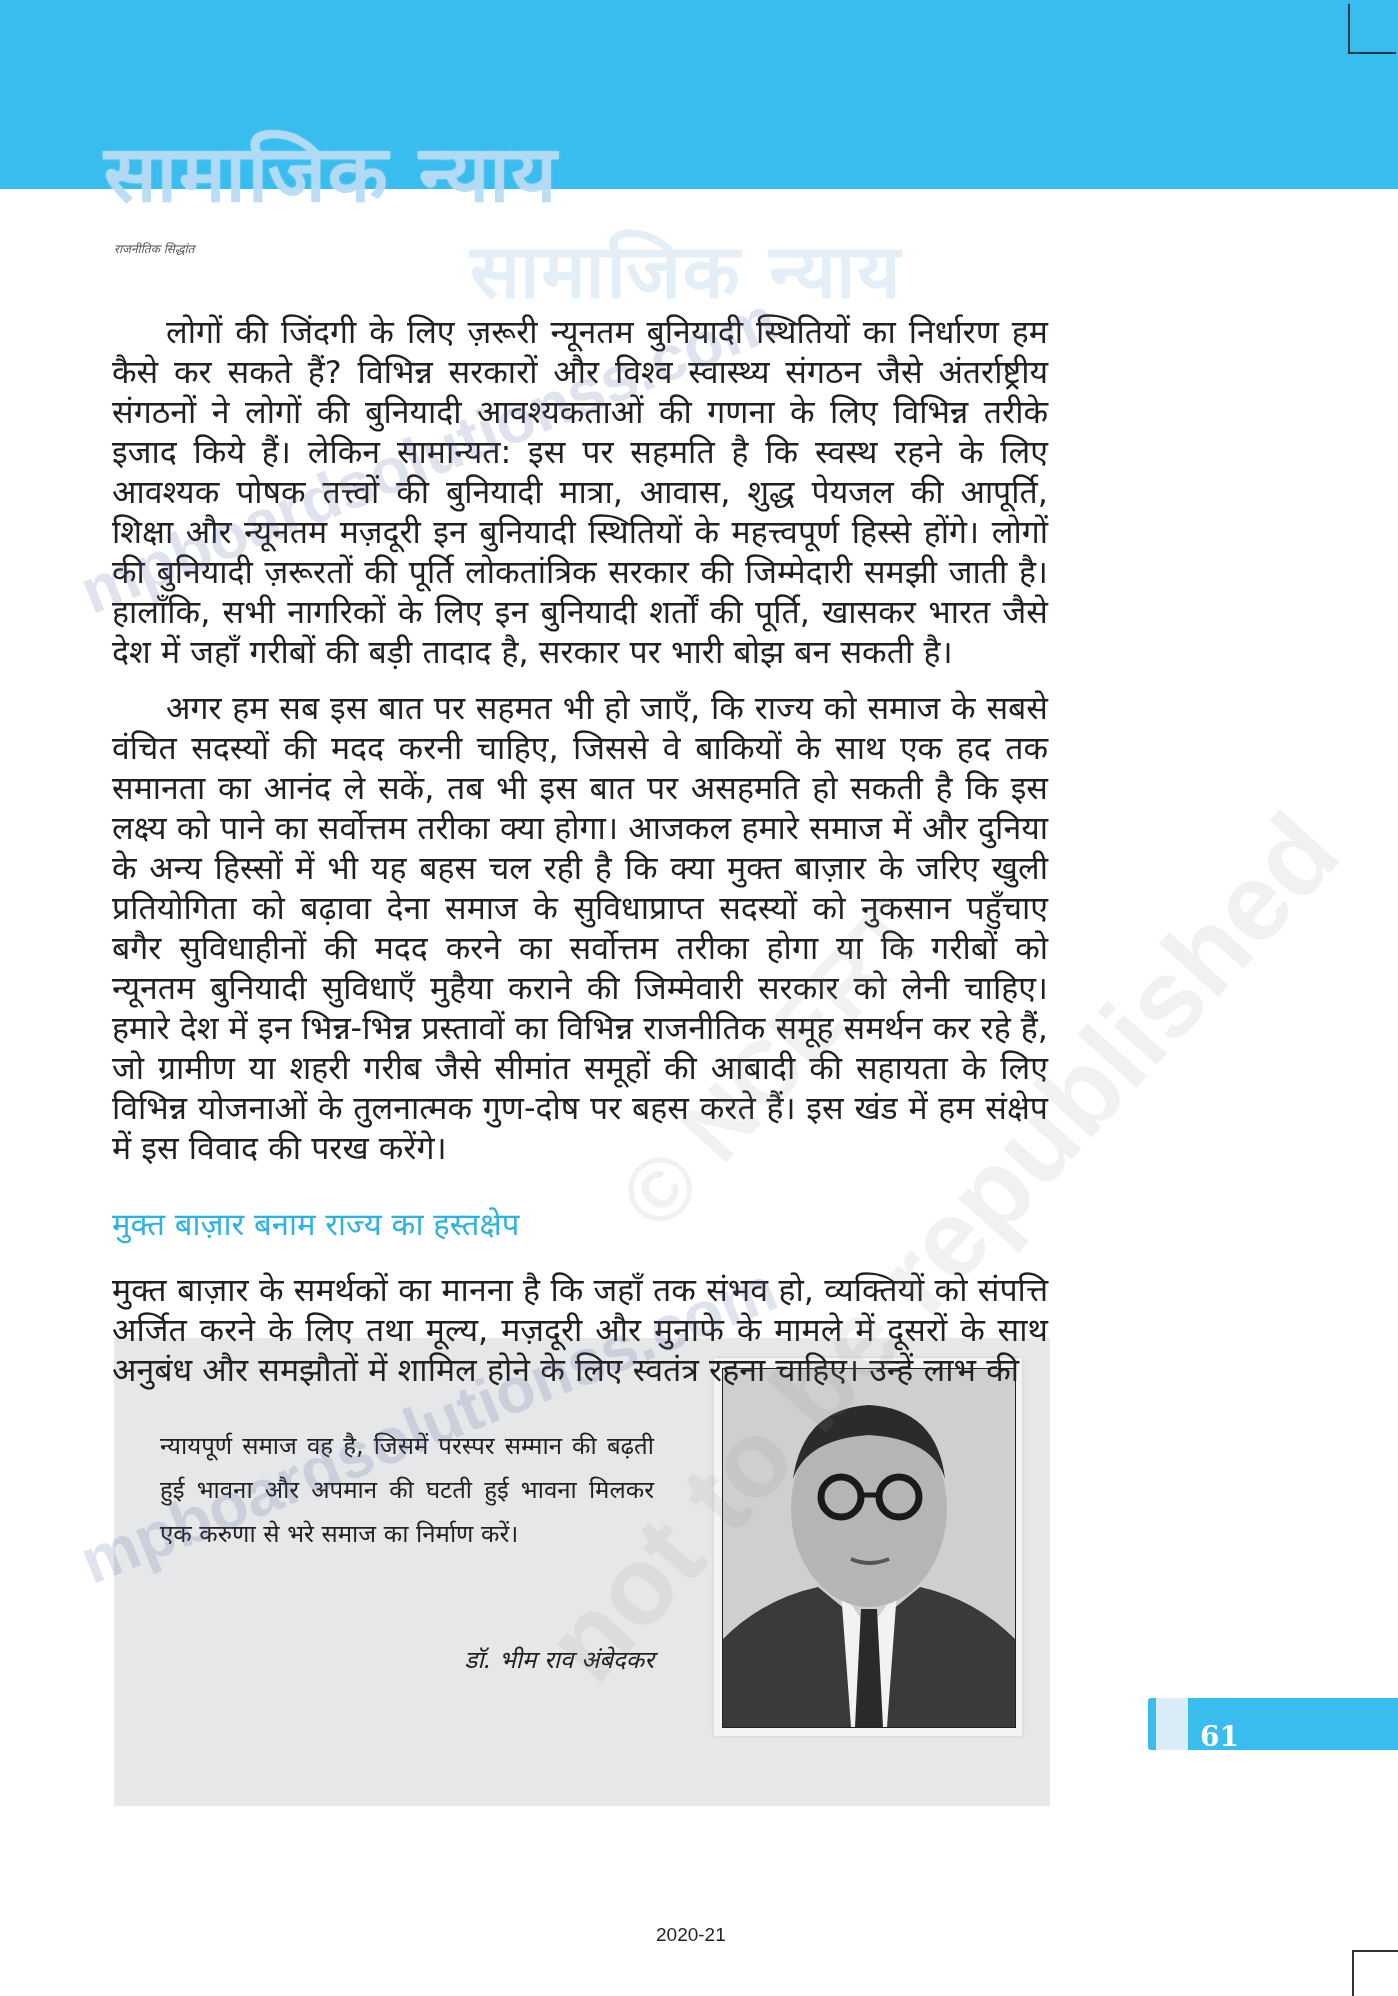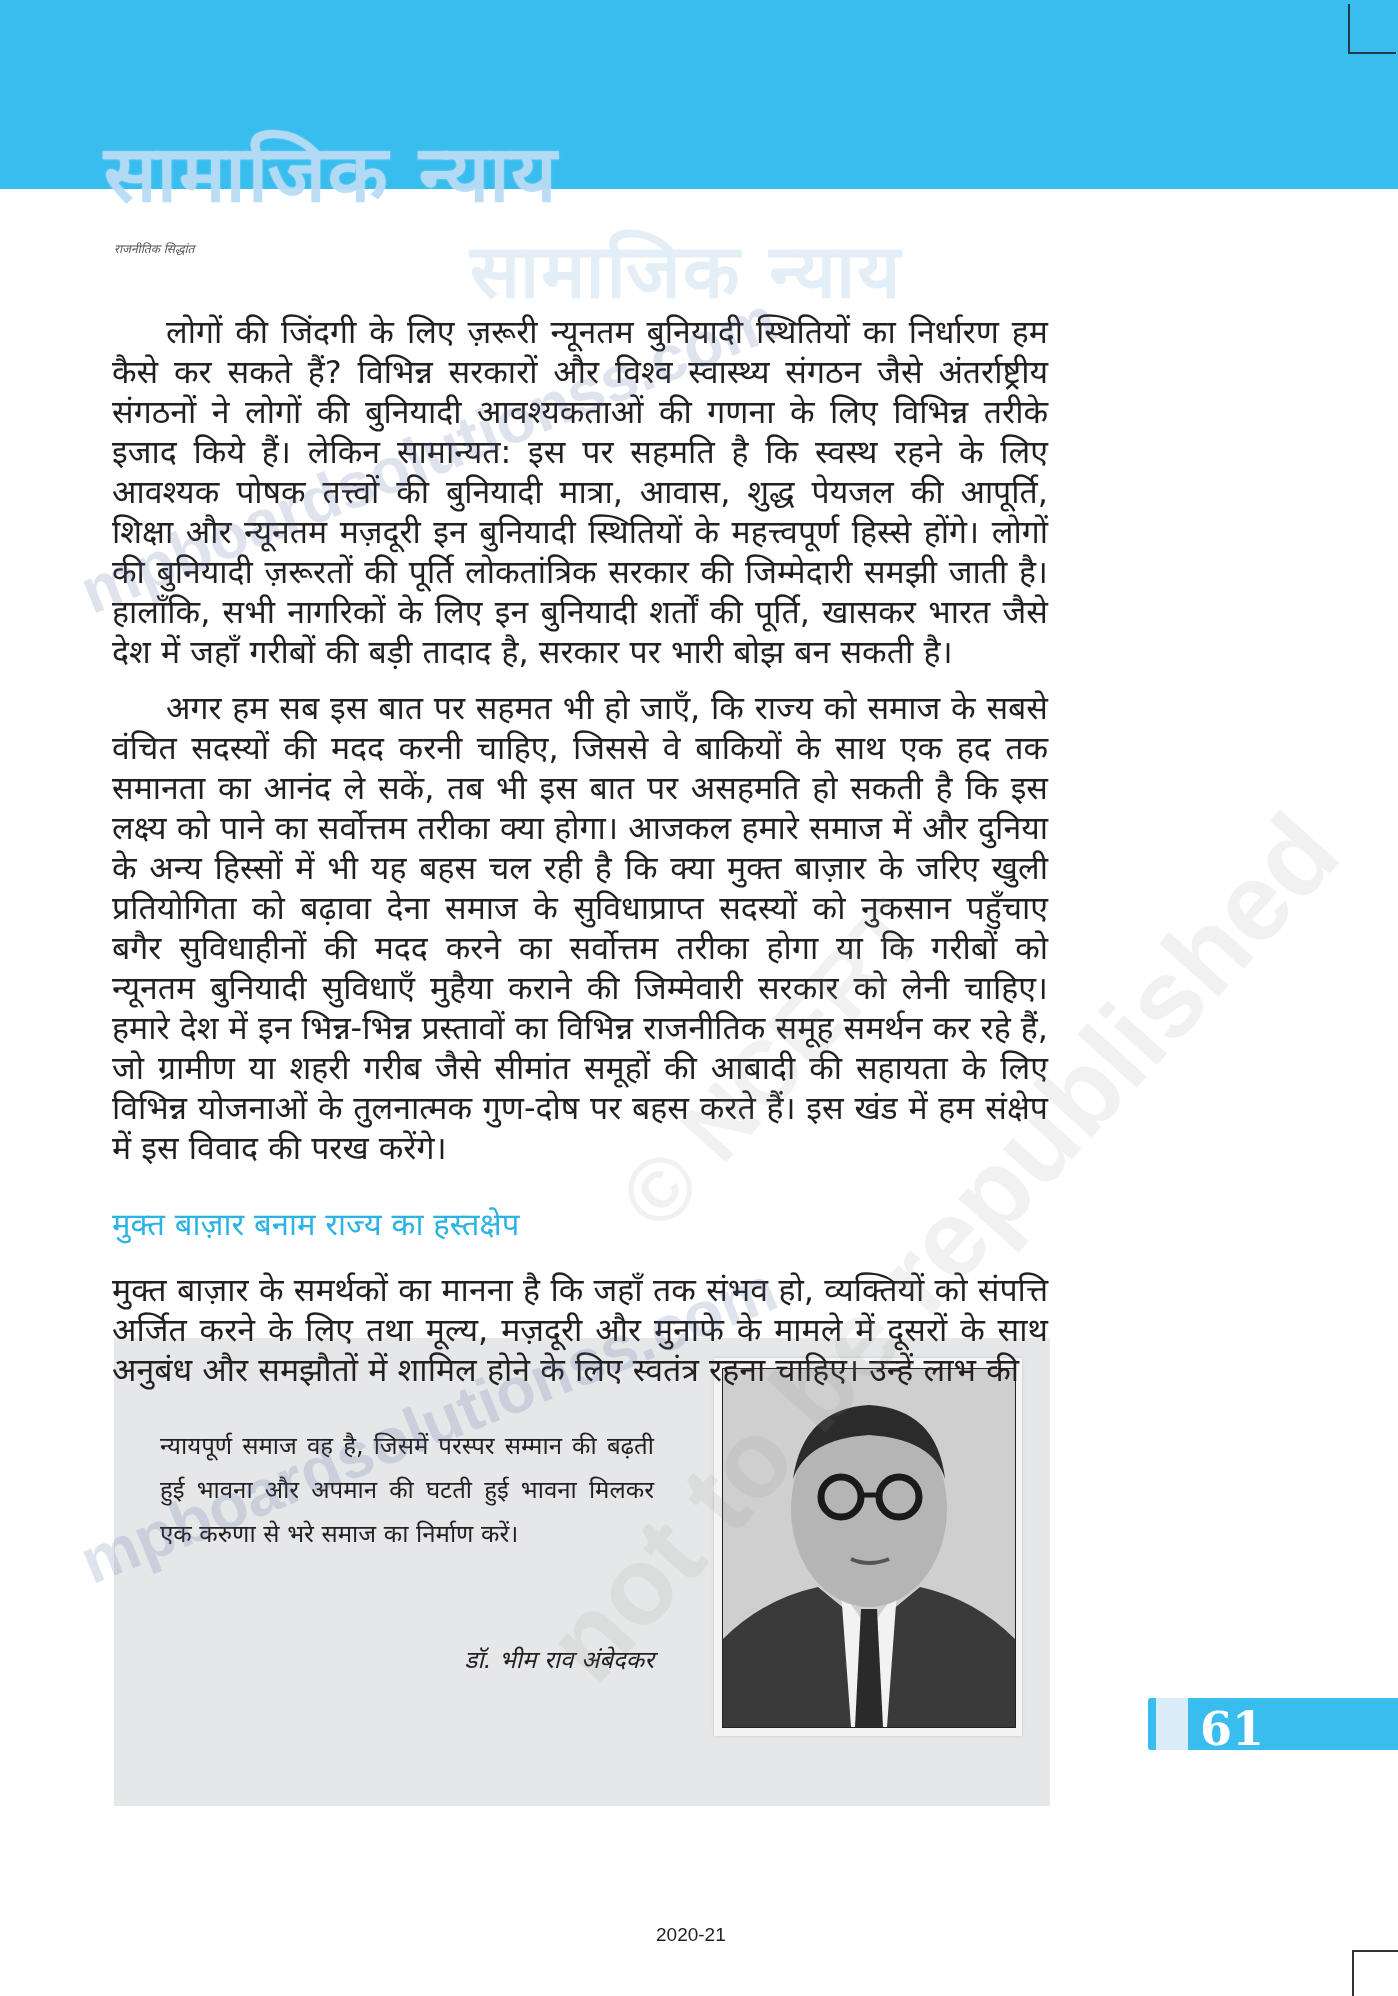--- a/index.html
+++ b/index.html
@@ -70,21 +70,21 @@
     overflow: hidden;
   }
   .page-number-tab {
     position: absolute; left: 1148px; top: 1698px; width: 250px; height: 52px;
     background: #39bdee; border-radius: 3px 0 0 3px;
   }
   .page-number-tab .stripe {
     position: absolute; left: 8px; top: 0; width: 32px; height: 52px; background: #d9ecf8;
   }
   .page-number {
-    position: absolute; left: 52px; top: 4px; font-size: 46px; font-weight: bold;
+    position: absolute; left: 52px; top: 22px; font-size: 28px; font-weight: bold;
     color: #ffffff; font-family: "DejaVu Serif", "Liberation Serif", serif;
   }
   .footer-year {
     position: absolute; left: 656px; top: 1924px; font-size: 19px; color: #231f20;
     font-family: "Liberation Sans", sans-serif;
   }
   .watermark {
     position: absolute; font-weight: bold; color: rgba(80,100,160,0.18);
     transform-origin: left top; white-space: nowrap; z-index: 3; pointer-events: none;
     font-family: "Liberation Sans", sans-serif;

